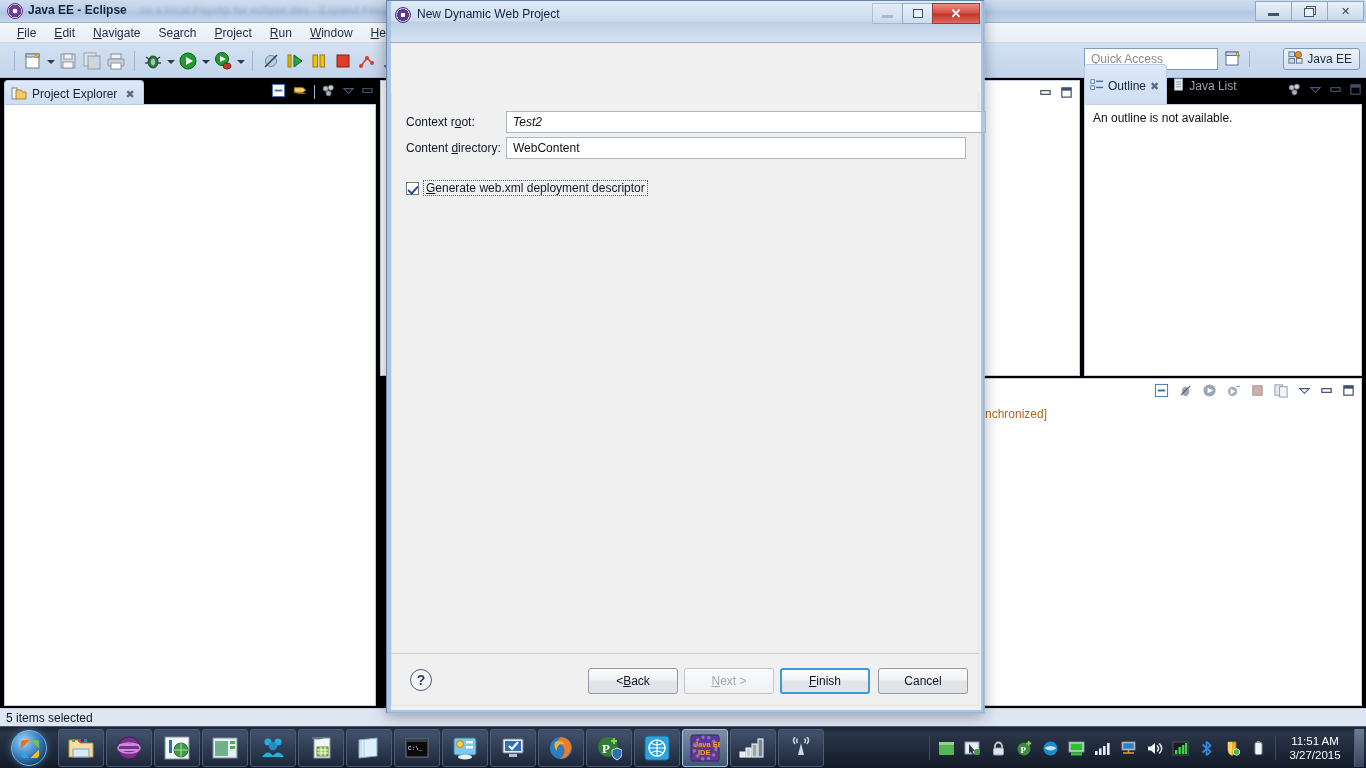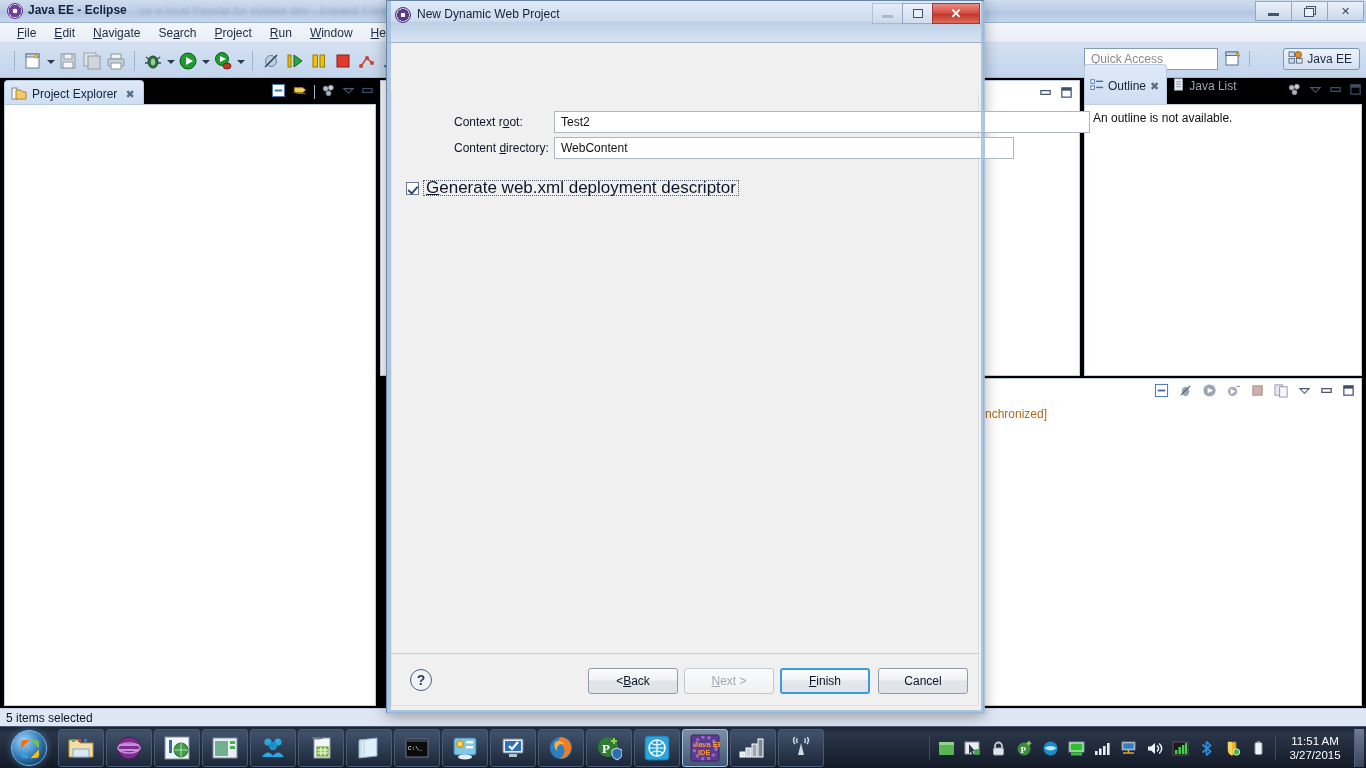--- a/index.html
+++ b/index.html
@@ -220,38 +220,38 @@
     position: absolute; left: 20px; top: 32px; font-size: 12px; color: #192437;
   }
   #dlg-header .h-icon { position: absolute; right: 12px; top: 2px; width: 66px; height: 58px; }
 
   
   #dlg-body {
     position: absolute; left: 4px; top: 92px; width: 588px; height: 560px;
     background: #f0f0f0;
     border-left: 1px solid #dfe3e8; border-right: 1px solid #dfe3e8;
   }
-  .frm-row { position: absolute; height: 22px; margin-left: 48px; }
+  .frm-row { position: absolute; height: 22px; }
   .frm-label { position:absolute; left:14px; font-size:12px; color:#0d1628; }
   .frm-input {
     position:absolute; height: 22px; background:#ffffff;
     border:1px solid #aeb6bf; font-size:12px; color:#111; padding: 3px 6px;
     outline: none;
   }
   #chk-row { position:absolute; left:14px; top:87px; display:flex; align-items:center; gap:4px; }
   .chkbox {
     width: 13px; height: 13px; border: 1px solid #6d7a8a; background:#ffffff;
     position: relative; flex: none;
   }
   .chkbox.checked:after {
     content:""; position:absolute; left:3px; top:1px; width:4px; height:8px;
     border: solid #2b4a88; border-width: 0 2px 2px 0; transform: rotate(42deg);
   }
   #chk-label {
-    font-size:17px; color:#0d1628; border: 1px dotted #55606e; padding: 0 2px;
+    font-size:12px; color:#0d1628; border: 1px dotted #55606e; padding: 0 2px;
     line-height: 14px;
   }
   #chk-label u { text-decoration: underline; }
 
   
   #dlg-sep { position:absolute; left:4px; top:652px; width:588px; height:1px; background:#c9ced5; }
   #dlg-footer {
     position: absolute; left: 4px; top: 653px; width: 588px; height: 52px;
     background: #f0f0f0; border-left:1px solid #dfe3e8; border-right:1px solid #dfe3e8;
     border-bottom:1px solid #dfe3e8;
@@ -670,21 +670,21 @@
         <div style="width:10px;height:9px;border:1.5px solid #3c4f6b;background:#e9f0f9;"></div>
       </div>
       <div class="dlg-wb close">✕</div>
     </div>
   </div>
 
 
   <div id="dlg-body">
     <div class="frm-row" style="top:18px;left:0;width:100%;">
       <label class="frm-label" style="top:4px;">Context r<u>o</u>ot:</label>
-      <div class="frm-input" style="left:114px; top:0; width:536px;">Test2</div>
+      <div class="frm-input" style="left:114px; top:0; width:480px;font-style:italic;">Test2</div>
     </div>
     <div class="frm-row" style="top:44px;left:0;width:100%;">
       <label class="frm-label" style="top:4px;">Content <u>d</u>irectory:</label>
       <div class="frm-input" style="left:114px; top:0; width:460px;">WebContent</div>
     </div>
 
     <div id="chk-row">
       <div class="chkbox checked"></div>
       <div id="chk-label"><u>G</u>enerate web.xml deployment descriptor</div>
     </div>

